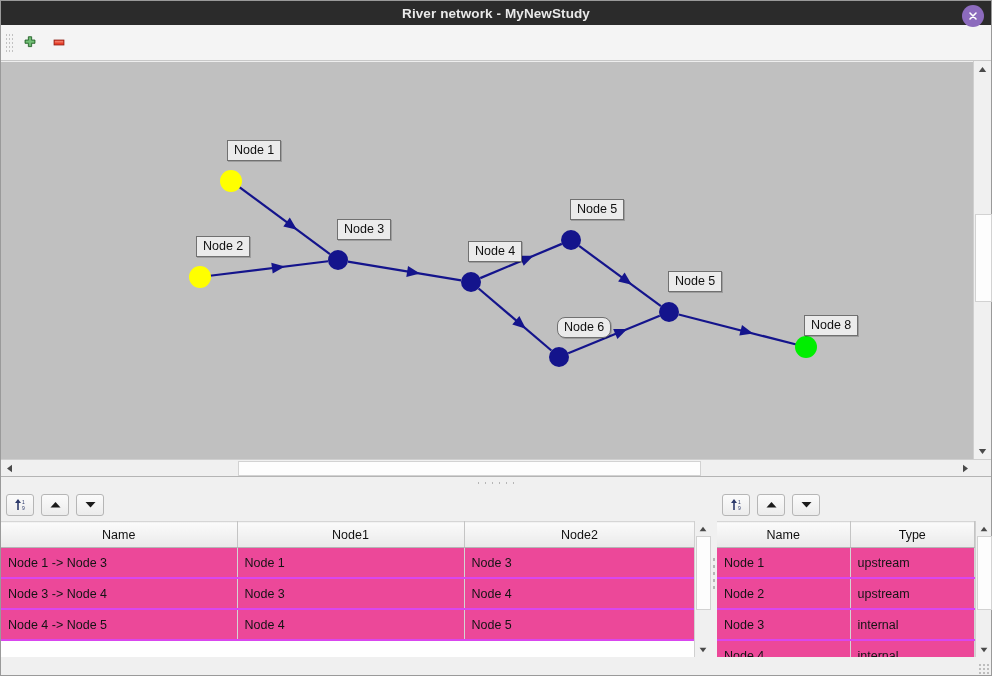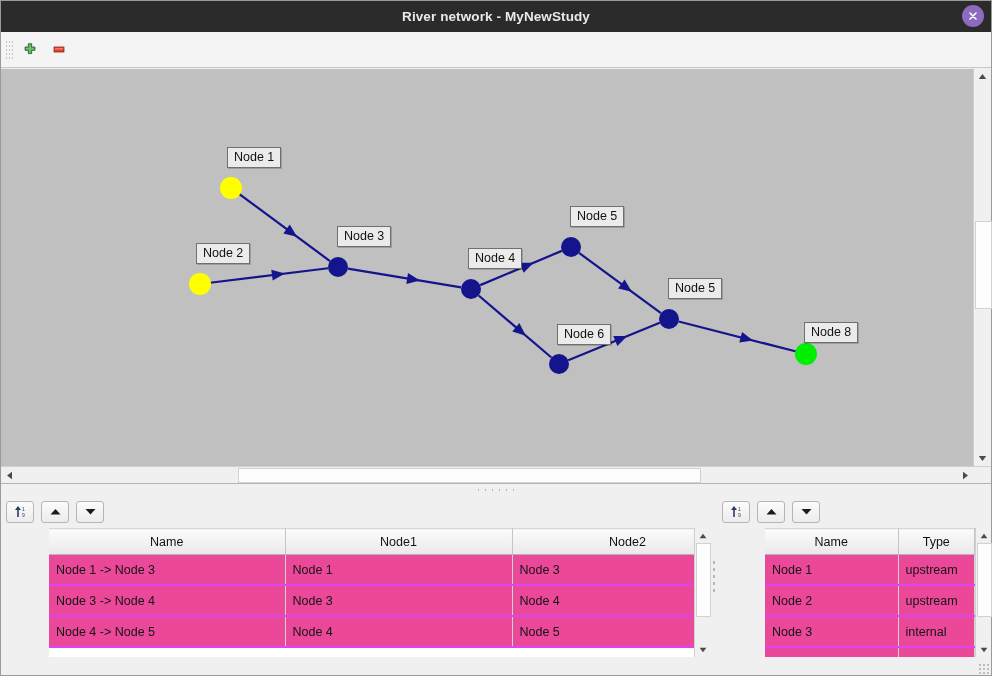--- a/index.html
+++ b/index.html
@@ -15,21 +15,21 @@
     background: #f0f0f0;
     border: 1px solid #9a9a9a;
     box-sizing: border-box;
     display: flex;
     flex-direction: column;
   }
 
   
   .titlebar {
     position: relative;
-    height: 31px;
+    height: 24px;
     background: #2b2b2b;
     color: #e8e8e8;
     display: flex;
     align-items: center;
     justify-content: center;
     flex: 0 0 auto;
   }
   .titlebar-text {
     font-size: 13.5px;
     font-weight: bold;
@@ -172,21 +172,21 @@
     width: 28px; height: 22px;
     margin-right: 7px;
     background: linear-gradient(#fbfbfb, #ececec);
     border: 1px solid #b6b6b6;
     border-radius: 3px;
     display: flex; align-items: center; justify-content: center;
     cursor: pointer;
     padding: 0;
   }
 
-  .table-area { flex: 1 1 auto; display: flex; min-height: 0; padding-left: 48px; }
+  .table-area { flex: 1 1 auto; display: flex; min-height: 0; }
   .tbl-scroll-host { flex: 1 1 auto; min-width: 0; overflow: hidden; background: #ffffff; }
   table.grid {
     width: 100%;
     border-collapse: collapse;
     table-layout: fixed;
     font-size: 12.5px;
     color: #141414;
   }
   table.grid th {
     height: 23px;
@@ -300,21 +300,21 @@
           <circle cx="558" cy="295" r="10" fill="#14148c"></circle>
           <circle cx="668" cy="250" r="10" fill="#14148c"></circle>
           <circle cx="805" cy="285" r="11" fill="#00ee00"></circle>
         </svg>
       <div id="labels-layer">
           <div class="node-label" style="left: 226px; top: 78px;">Node 1</div>
           <div class="node-label" style="left: 195px; top: 174px;">Node 2</div>
           <div class="node-label" style="left: 336px; top: 157px;">Node 3</div>
           <div class="node-label" style="left: 467px; top: 179px;">Node 4</div>
           <div class="node-label" style="left: 569px; top: 137px;">Node 5</div>
-          <div class="node-label" style="left: 556px; top: 255px;">Node 6</div>
+          <div class="node-label" style="left: 556px; top: 255px; border-radius: 8px;">Node 6</div>
           <div class="node-label" style="left: 667px; top: 209px;">Node 5</div>
           <div class="node-label" style="left: 803px; top: 245px; margin-top: 8px;">Node 8</div>
         </div>
     </div>
 
     <div class="vscroll">
       <div class="sb-btn">
         <svg width="9" height="7" viewBox="0 0 9 7">
           <path d="M4.5 1 L8.2 6 L0.8 6 Z" fill="#4a4a4a"></path>
         </svg>

